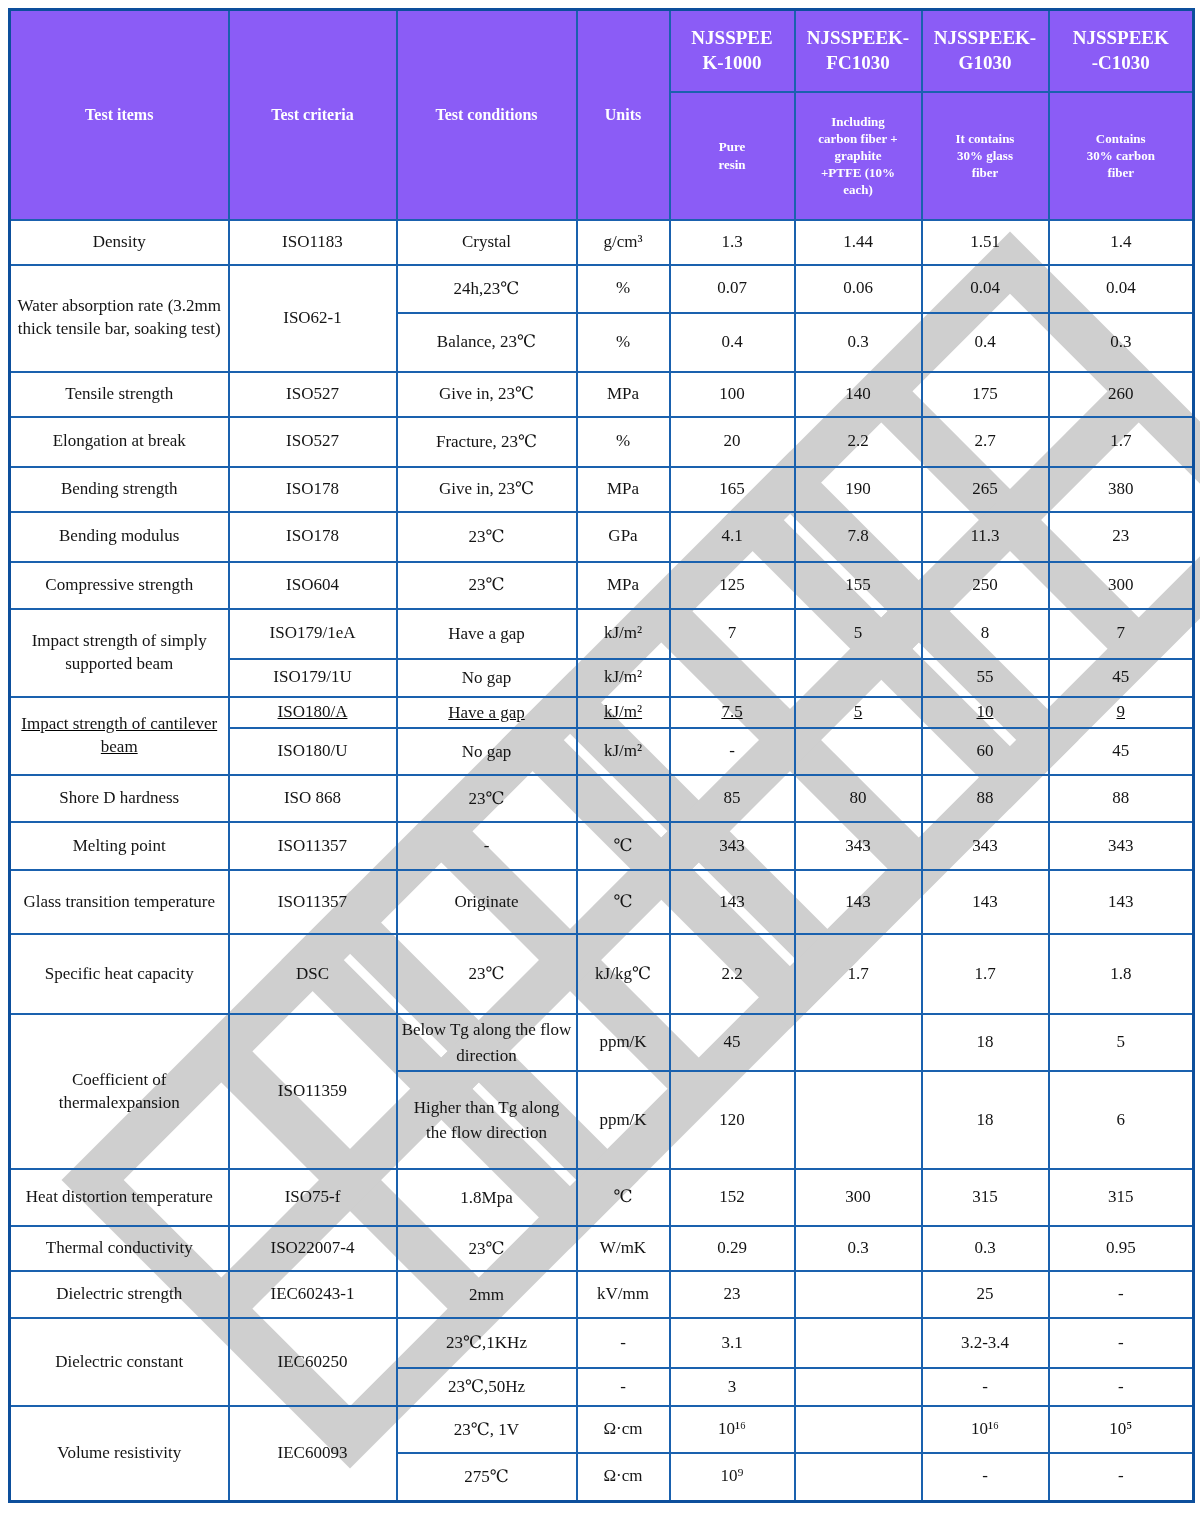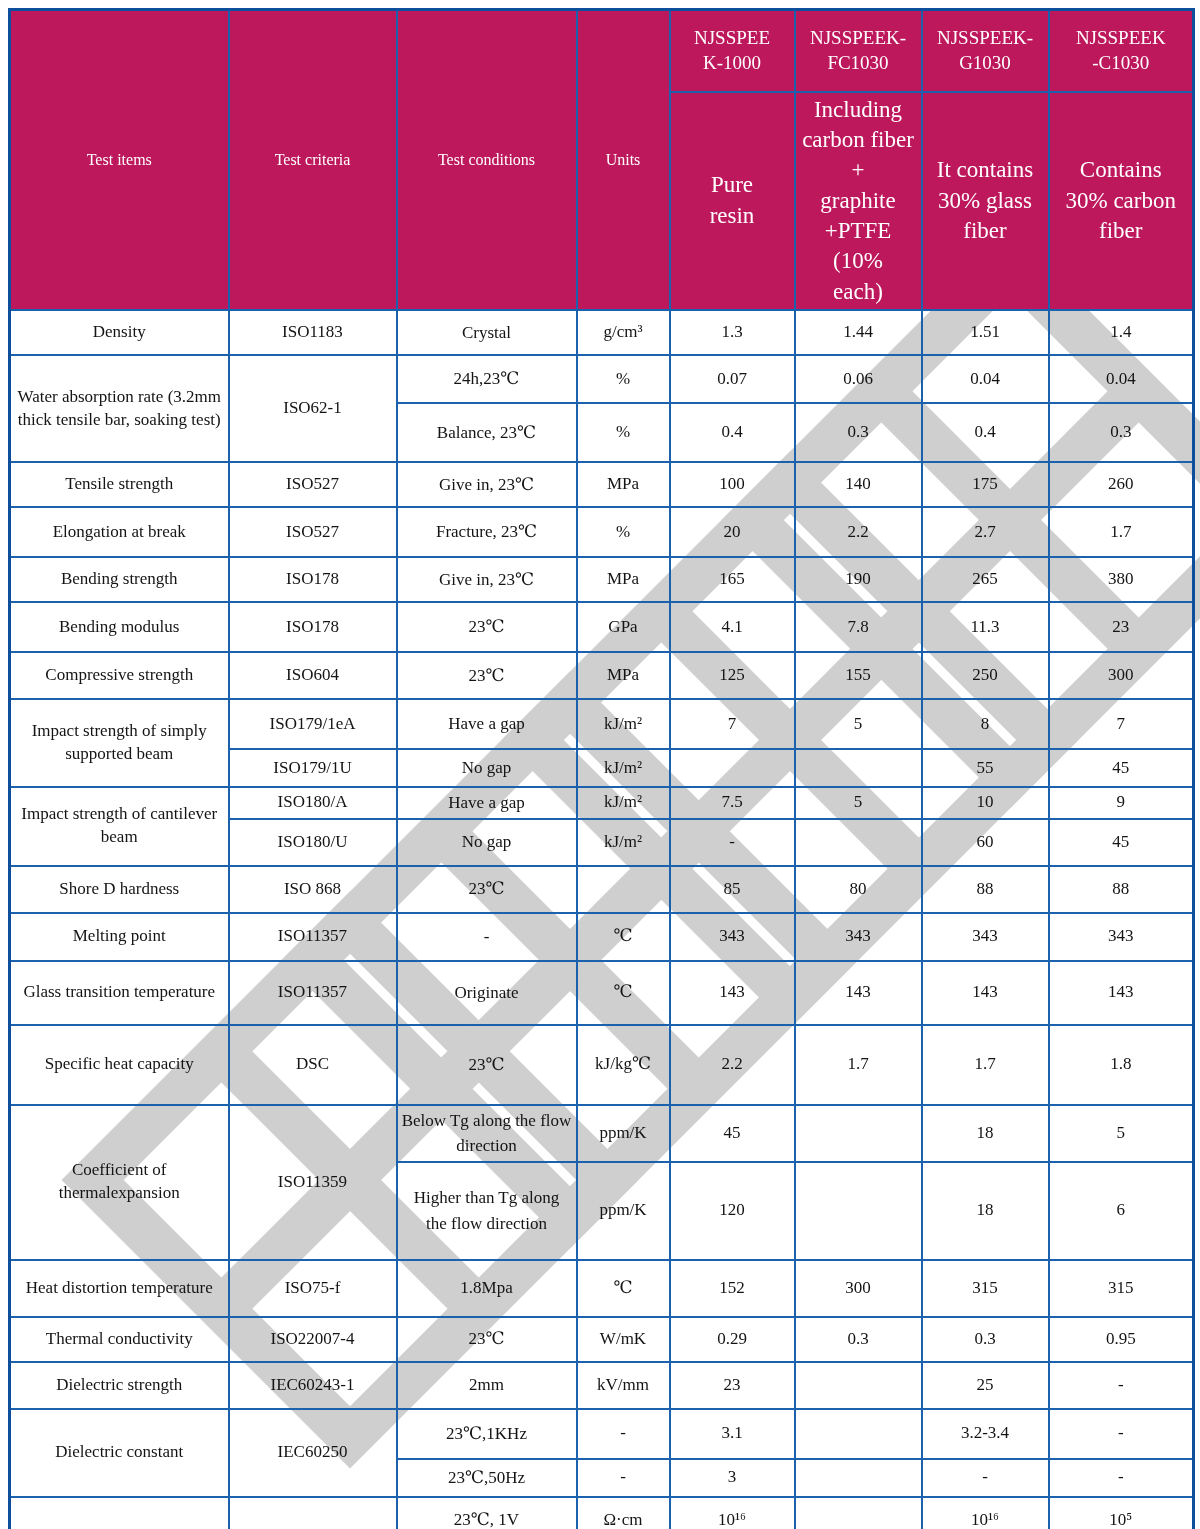--- a/index.html
+++ b/index.html
@@ -41,29 +41,29 @@
     border:3px solid #0d4f9c;
   }
   th,td{
     border:2px solid #1a61ae;
     text-align:center;
     vertical-align:middle;
     padding:2px 4px;
     overflow:hidden;
   }
   thead th{
-    background:#be185d;
+    background:#8b5cf6;
     color:#ffffff;
-    font-weight:normal;
+    font-weight:bold;
   }
   tr.h-top{height:82px;}
   tr.h-desc{height:128px;}
   .lbl{font-size:16px;}
   .pname{font-size:19px;line-height:1.3;}
-  .pdesc{font-size:23px;line-height:1.32;}
+  .pdesc{font-size:13px;line-height:1.32;}
   .line{display:block;}
   tbody td{
     font-size:17px;
     color:#141414;
     background:transparent;
     line-height:1.35;
   }
   td.cond{line-height:1.5;}
 </style>
 </head>
@@ -227,21 +227,21 @@
         </tr>
         <tr style="height: 38px;">
           <td class="crit">ISO179/1U</td>
           <td class="cond">No gap</td>
           <td class="unit">kJ/m²</td>
           <td class="val"></td>
           <td class="val"></td>
           <td class="val">55</td>
           <td class="val">45</td>
         </tr>
-        <tr style="height: 25px;">
+        <tr style="height: 25px; text-decoration: underline;">
           <td class="item" rowspan="2">Impact strength of cantilever beam</td>
           <td class="crit">ISO180/A</td>
           <td class="cond">Have a gap</td>
           <td class="unit">kJ/m²</td>
           <td class="val">7.5</td>
           <td class="val">5</td>
           <td class="val">10</td>
           <td class="val">9</td>
         </tr>
         <tr style="height: 47px;">

